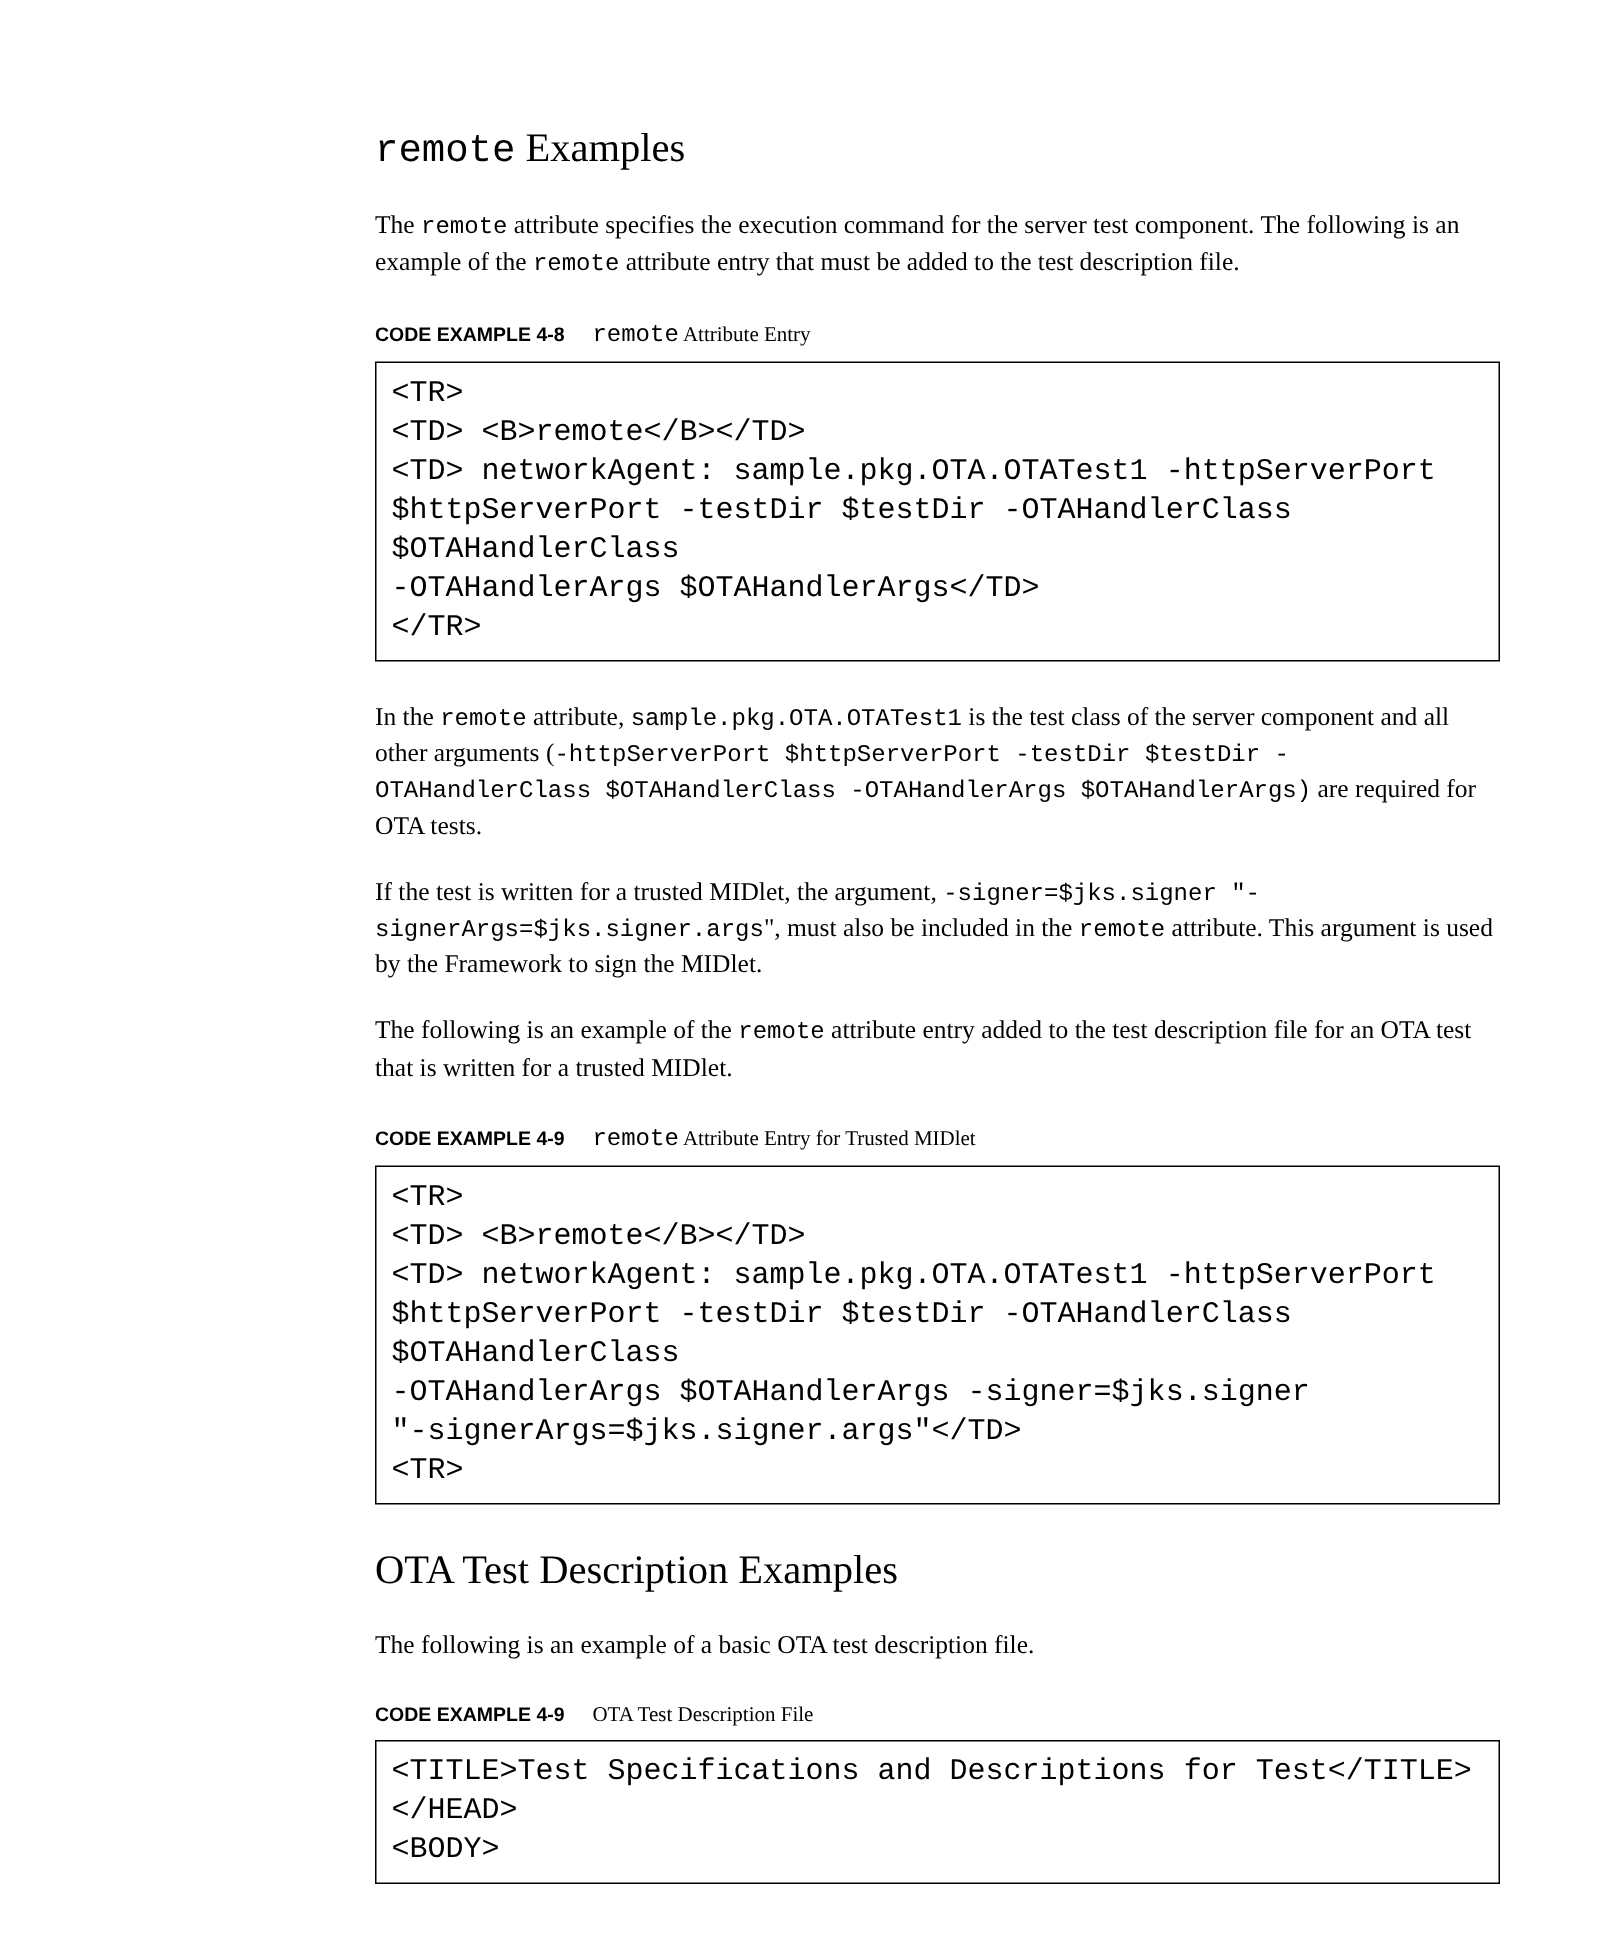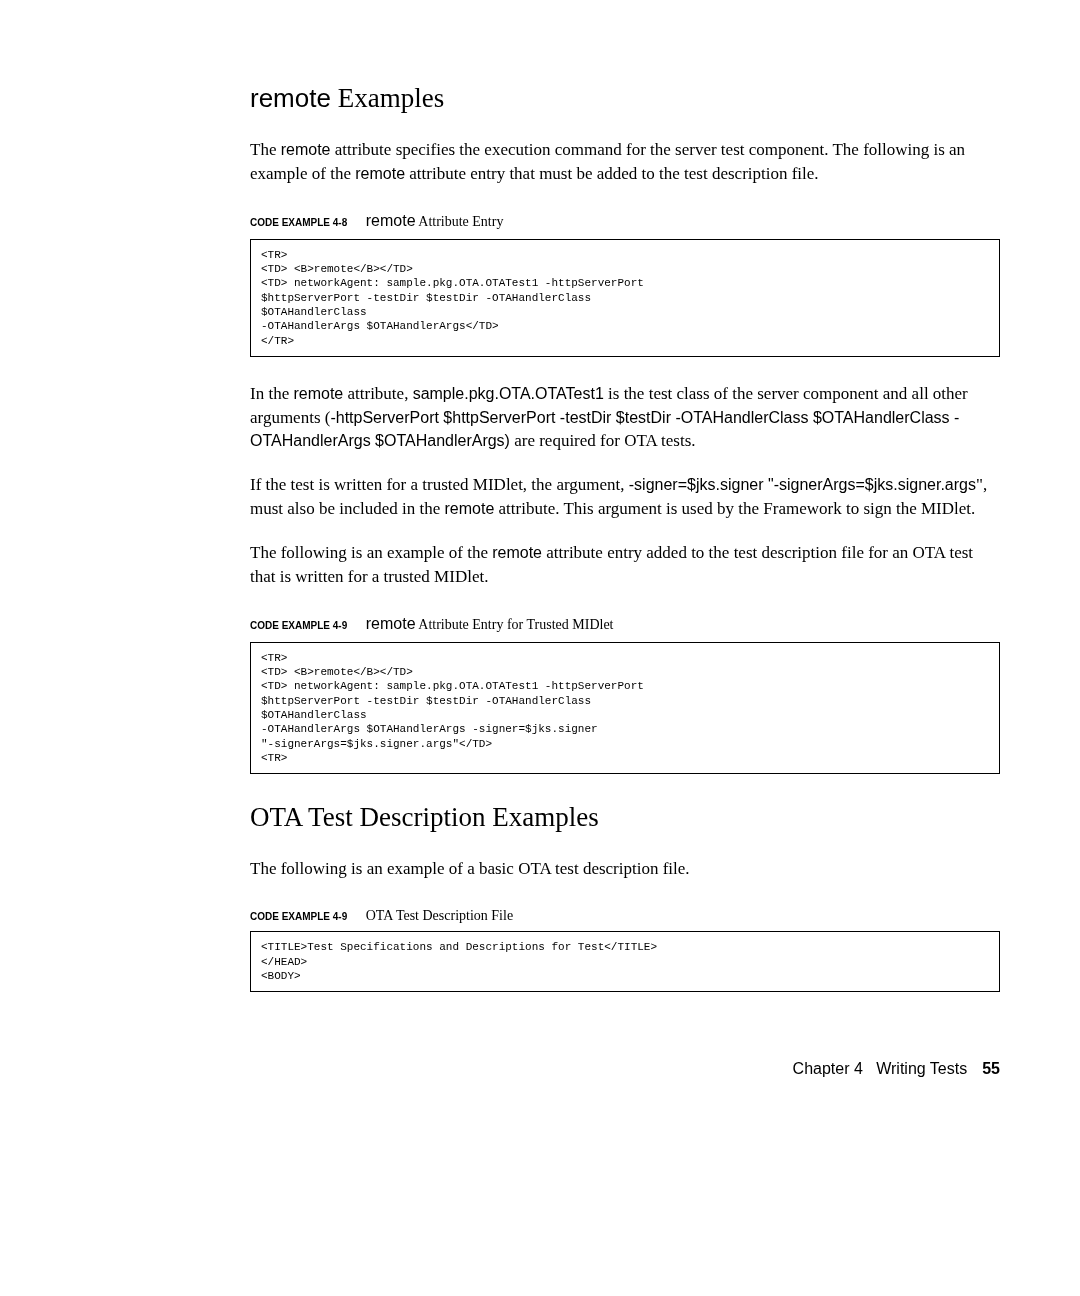--- a/index.html
+++ b/index.html
@@ -7,21 +7,21 @@
     background: #fff;
     margin: 0;
     padding: 80px 80px 40px 250px;
     width: 1080px;
     box-sizing: border-box;
     color: #000;
     font-size: 17px;
     line-height: 1.4;
   }
   .mono {
-    font-family: Liberation Sans, sans-serif;
+    font-family: Liberation Mono, monospace;
     font-size: 16px;
   }
   h2.section-heading {
     font-family: Georgia, serif;
     font-weight: normal;
     font-size: 27px;
     margin: 0 0 20px 0;
   }
   h2.section-heading .mono {
     font-size: 26px;
@@ -29,28 +29,28 @@
   .para {
     margin: 0 0 20px 0;
   }
   .caption {
     font-size: 14px;
     margin: 25px 0 6px 0;
   }
   .caption-label {
     font-family: Arial, Helvetica, sans-serif;
     font-weight: bold;
-    font-size: 10px;
+    font-size: 13px;
     margin-right: 15px;
   }
   .code-box {
     border: 1px solid #000;
     padding: 8px 10px;
     font-family: 'Courier New', Courier, monospace;
-    font-size: 11px;
+    font-size: 20px;
     white-space: pre-wrap;
     line-height: 1.3;
     margin-bottom: 25px;
   }
   .footer {
     margin-top: 40px;
     text-align: right;
     font-family: Arial, Helvetica, sans-serif;
     font-size: 16px;
   }

